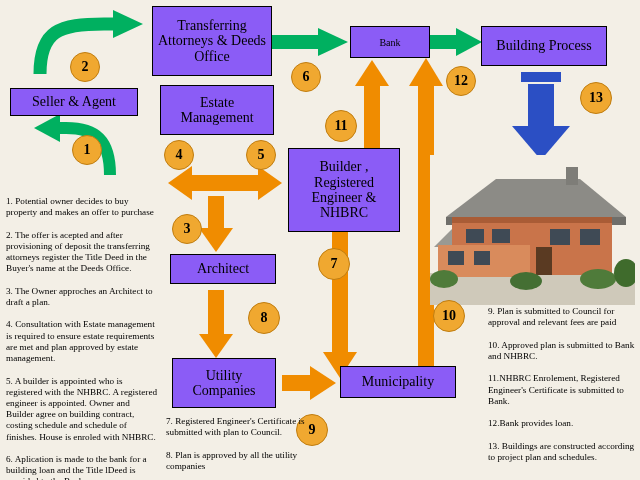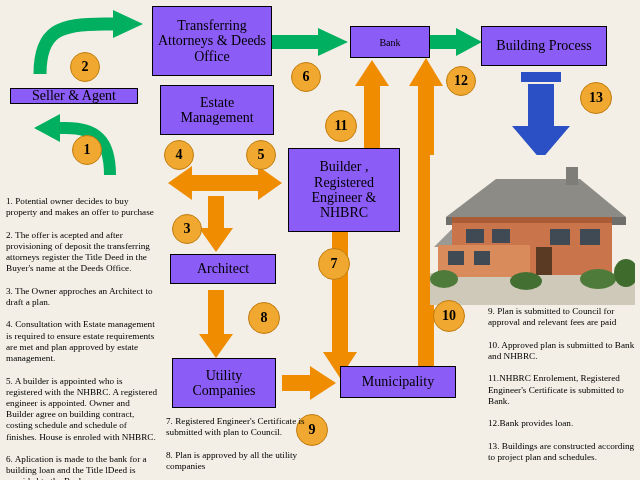--- a/index.html
+++ b/index.html
@@ -161,21 +161,21 @@
     <rect x="106" y="92" width="16" height="28" fill="#5a3a22"></rect>
 
     <rect x="136" y="12" width="12" height="18" fill="#7e7d78"></rect>
 
     <ellipse cx="14" cy="124" rx="14" ry="9" fill="#4f7b3a"></ellipse>
     <ellipse cx="96" cy="126" rx="16" ry="9" fill="#446f33"></ellipse>
     <ellipse cx="168" cy="124" rx="18" ry="10" fill="#4f7b3a"></ellipse>
     <ellipse cx="196" cy="118" rx="12" ry="14" fill="#3f6b2c"></ellipse>
   </svg>
 
-  <div class="box" style="left:10px;top:88px;width:128px;height:16px;font-size:14px;">
+  <div class="box" style="left:10px;top:88px;width:128px;height:28px;font-size:14px;">
     <span>Seller &amp; Agent</span>
   </div>
 
   <div class="box" style="left:152px;top:6px;width:120px;height:70px;font-size:14px;padding:2px;">
     <span>Transferring Attorneys &amp; Deeds Office</span>
   </div>
 
   <div class="box" style="left:350px;top:26px;width:80px;height:32px;font-size:10px;">
     <span>Bank</span>
   </div>

